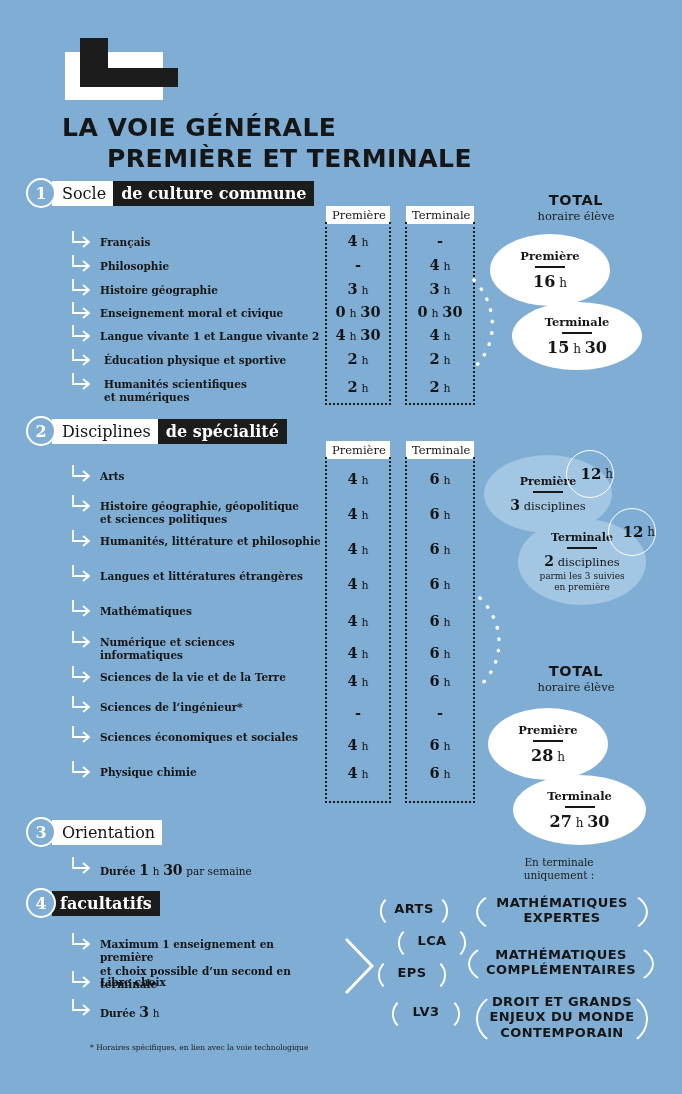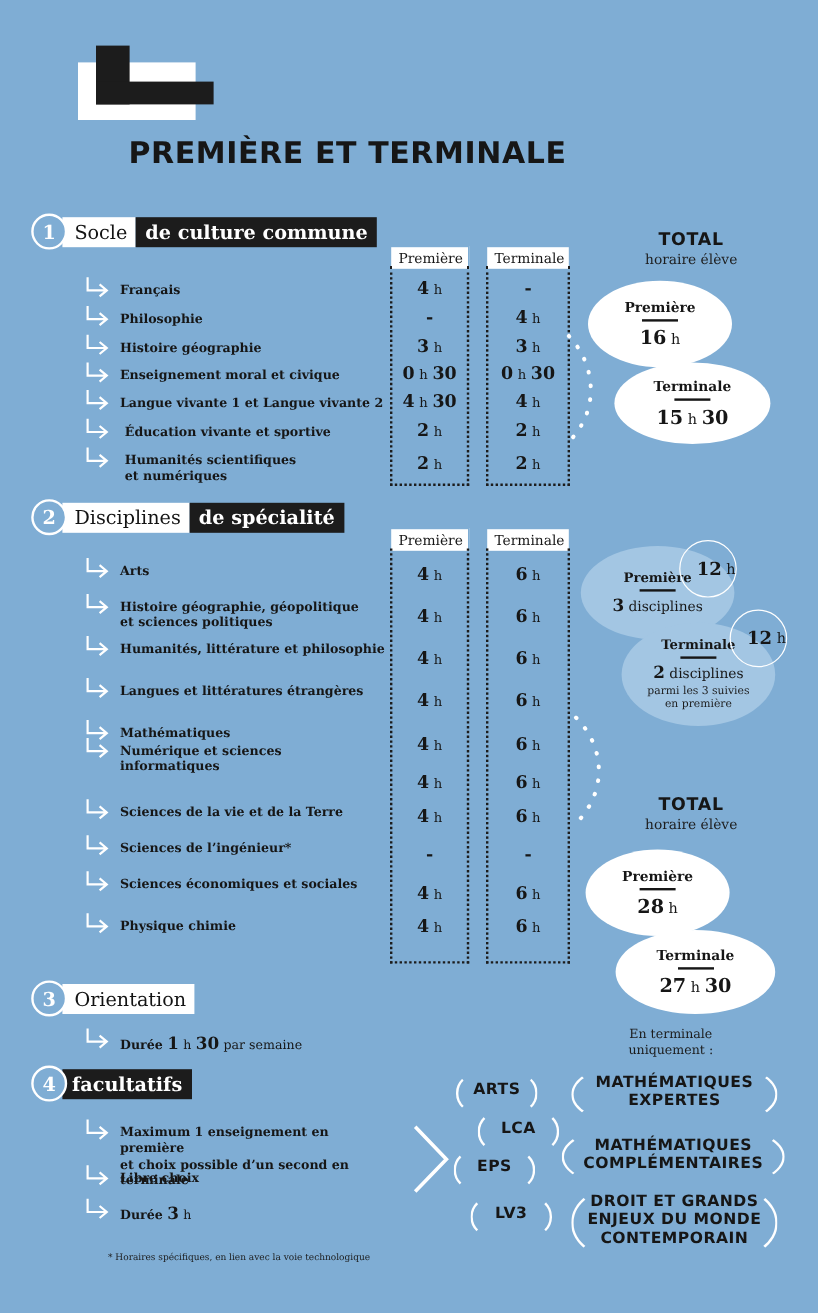--- a/index.html
+++ b/index.html
@@ -215,20 +215,21 @@
 </head>
 <body>
 
 <div id="page">
 
   <div class="logo-white"></div>
   <div class="logo-black-v"></div>
   <div class="logo-black-h"></div>
 
   <div class="title">
+    <span>LA VOIE GÉNÉRALE</span>
     <span class="l2">PREMIÈRE ET TERMINALE</span>
   </div>
 
   <div class="sec-head" style="left:26px; top:178px;">
     <div class="sec-num">1</div>
     <div class="sec-label">
       <div class="w">Socle</div>
       <div class="b">de culture commune</div>
     </div>
   </div>
@@ -261,21 +262,21 @@
     <div class="subj" style="top:94px;">
       <svg class="arrow-hook" viewBox="0 0 22 20">
           <path d="M3 1 L3 12 L19 12 M13 7 L19 12 L13 17" fill="none" stroke="#ffffff" stroke-width="1.8"></path>
         </svg>
       <span class="subj-text">Langue vivante 1 et Langue vivante 2</span>
     </div>
     <div class="subj" style="top:118px;">
       <svg class="arrow-hook" viewBox="0 0 22 20">
           <path d="M3 1 L3 12 L19 12 M13 7 L19 12 L13 17" fill="none" stroke="#ffffff" stroke-width="1.8"></path>
         </svg>
-      <span class="subj-text" style="margin-left:34px;">Éducation vivante et sportive</span>
+      <span class="subj-text" style="margin-left:34px;">Éducation physique et sportive</span>
     </div>
     <div class="subj" style="top:142px;">
       <svg class="arrow-hook" viewBox="0 0 22 20">
           <path d="M3 1 L3 12 L19 12 M13 7 L19 12 L13 17" fill="none" stroke="#ffffff" stroke-width="1.8"></path>
         </svg>
       <span class="subj-text" style="margin-left:34px;">Humanités scientifiques
 et numériques</span>
     </div>
   </div>
 
@@ -356,21 +357,21 @@
           <path d="M3 1 L3 12 L19 12 M13 7 L19 12 L13 17" fill="none" stroke="#ffffff" stroke-width="1.8"></path>
         </svg>
       <span class="subj-text">Langues et littératures étrangères</span>
     </div>
     <div class="subj" style="top:135px;">
       <svg class="arrow-hook" viewBox="0 0 22 20">
           <path d="M3 1 L3 12 L19 12 M13 7 L19 12 L13 17" fill="none" stroke="#ffffff" stroke-width="1.8"></path>
         </svg>
       <span class="subj-text">Mathématiques</span>
     </div>
-    <div class="subj" style="top:150px;">
+    <div class="subj" style="top:166px;">
       <svg class="arrow-hook" viewBox="0 0 22 20">
           <path d="M3 1 L3 12 L19 12 M13 7 L19 12 L13 17" fill="none" stroke="#ffffff" stroke-width="1.8"></path>
         </svg>
       <span class="subj-text">Numérique et sciences
 informatiques</span>
     </div>
     <div class="subj" style="top:201px;">
       <svg class="arrow-hook" viewBox="0 0 22 20">
           <path d="M3 1 L3 12 L19 12 M13 7 L19 12 L13 17" fill="none" stroke="#ffffff" stroke-width="1.8"></path>
         </svg>

